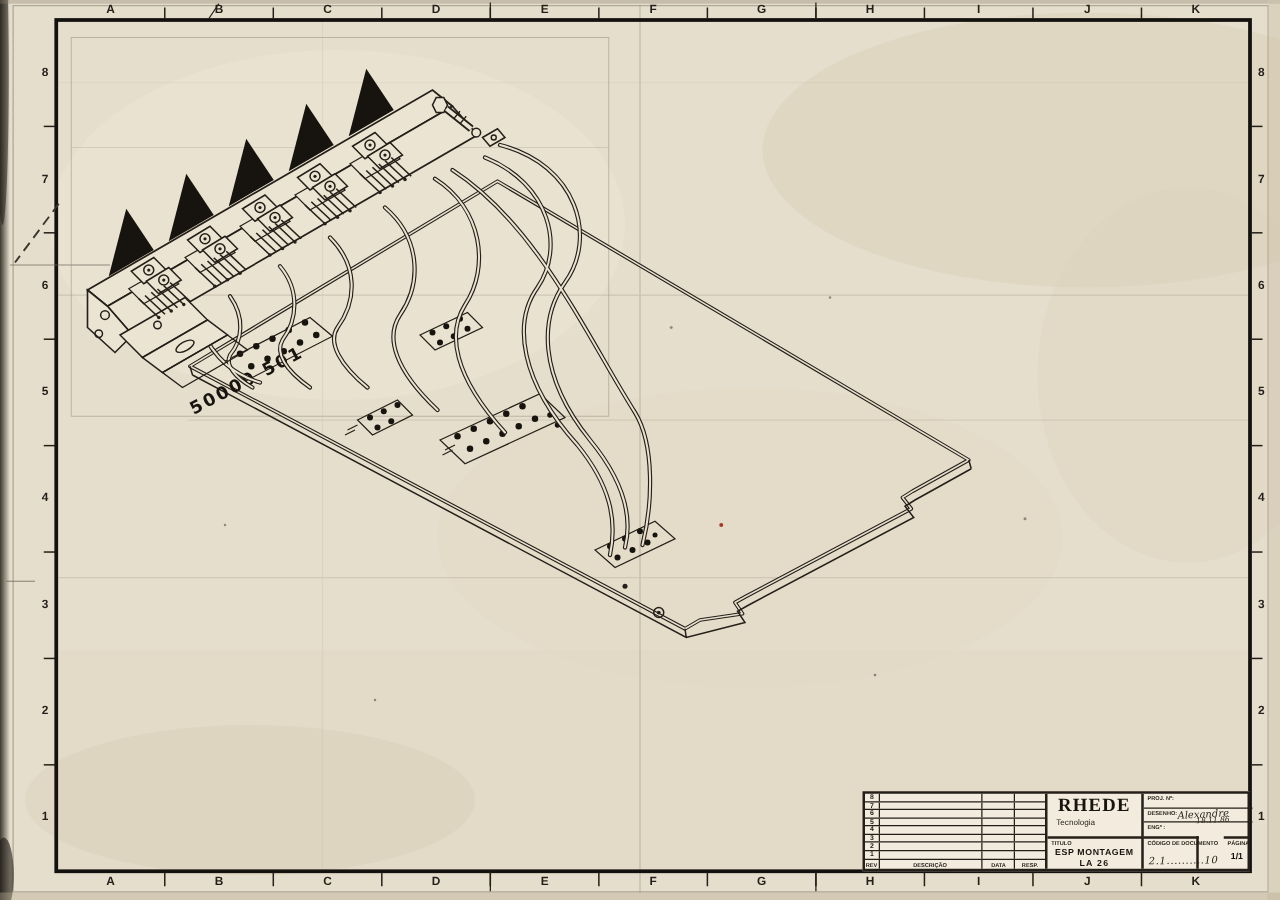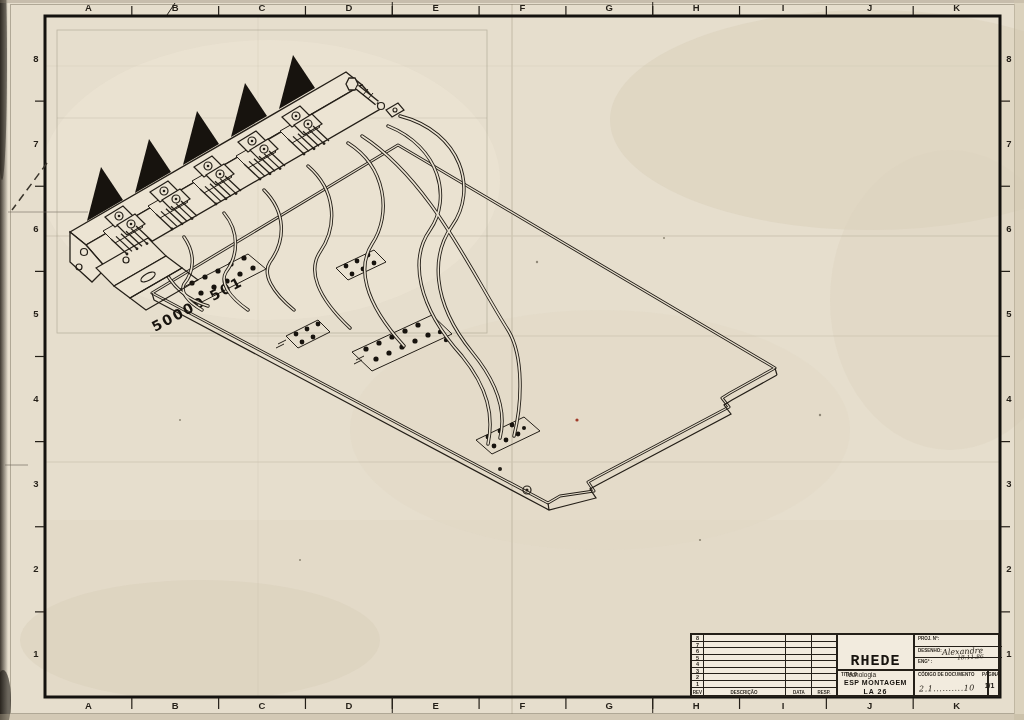--- a/index.html
+++ b/index.html
@@ -20,36 +20,36 @@
   .c-desc{flex:1;border-right:1px solid #241f18;}
   .c-data{width:26px;border-right:1px solid #241f18;}
   .c-resp{width:24px;}
   .rev-head{position:absolute;left:0;bottom:0;width:144px;height:8px;border-top:1px solid #241f18;display:flex;}
   .rev-head>div{display:flex;align-items:center;justify-content:center;overflow:visible;}
   .tlc{font-size:9px;font-weight:bold;transform:scale(.5);transform-origin:center;
        white-space:nowrap;color:#241f18;font-family:"Liberation Sans",sans-serif;}
   .tl{font-size:9px;font-weight:bold;transform:scale(.5);transform-origin:0 0;white-space:nowrap;
       color:#241f18;position:absolute;left:3px;top:1px;font-family:"Liberation Sans",sans-serif;}
   .brand{position:absolute;left:146px;top:0;width:77px;height:34px;border-right:2px solid #241f18;}
-  .brand-name{text-align:center;font-family:Liberation Mono, monospace;font-weight:700;font-size:15px;
-              letter-spacing:1px;color:#17130e;margin-top:18px;}
+  .brand-name{text-align:center;font-family:Liberation Serif, serif;font-weight:700;font-size:15px;
+              letter-spacing:1px;color:#17130e;margin-top:2px;}
   .brand-tag{font-size:6.5px;color:#241f18;margin-left:7px;margin-top:1px;}
   .fields{position:absolute;left:223px;top:0;width:87px;height:34px;}
   .frow{position:relative;border-bottom:1px solid #241f18;height:11px;}
   .frow.f1{height:12px;} .frow.f3{border-bottom:none;}
   .hand{font-family:"DejaVu Serif",serif;font-style:italic;color:#2a241c;position:absolute;white-space:nowrap;}
   .hv-name{left:27px;top:0px;font-size:8px;transform:rotate(-3deg);}
   .hv-date{left:42px;top:6px;font-size:6px;transform:rotate(-3deg);}
   .titulo{position:absolute;left:146px;top:34px;width:77px;height:26px;
           border-top:2px solid #241f18;border-right:2px solid #241f18;}
   .t1{font:bold 7px "Liberation Sans",sans-serif;text-align:center;margin-top:8px;
       letter-spacing:.5px;color:#17130e;}
   .t2{font:bold 7px "Liberation Sans",sans-serif;text-align:center;margin-top:2px;
       letter-spacing:1px;color:#17130e;}
-  .codigo{position:absolute;left:223px;top:34px;width:74px;height:26px;
+  .codigo{position:absolute;left:223px;top:34px;width:44px;height:26px;
           border-top:2px solid #241f18;border-right:2px solid #241f18;}
   .hv-cod{left:4px;bottom:2px;font-size:8px;letter-spacing:.5px;transform:rotate(-1deg);}
   .pagina{position:absolute;left:287px;top:34px;width:21px;height:26px;border-top:2px solid #241f18;}
   .pg-val{font:bold 7px "Liberation Sans",sans-serif;text-align:center;margin-top:11px;color:#17130e;}
   
   .ln{stroke:#241f18;fill:none;}
   .face{fill:#ece4d3;stroke:#241f18;}
   .w{stroke:#241f18;stroke-width:3.4;fill:none;stroke-linecap:round;}
   .wi{stroke:#eae2d1;stroke-width:1.6;fill:none;stroke-linecap:round;}
   .pcb-outer{stroke:#241f18;stroke-width:3;fill:none;stroke-linejoin:round;}

